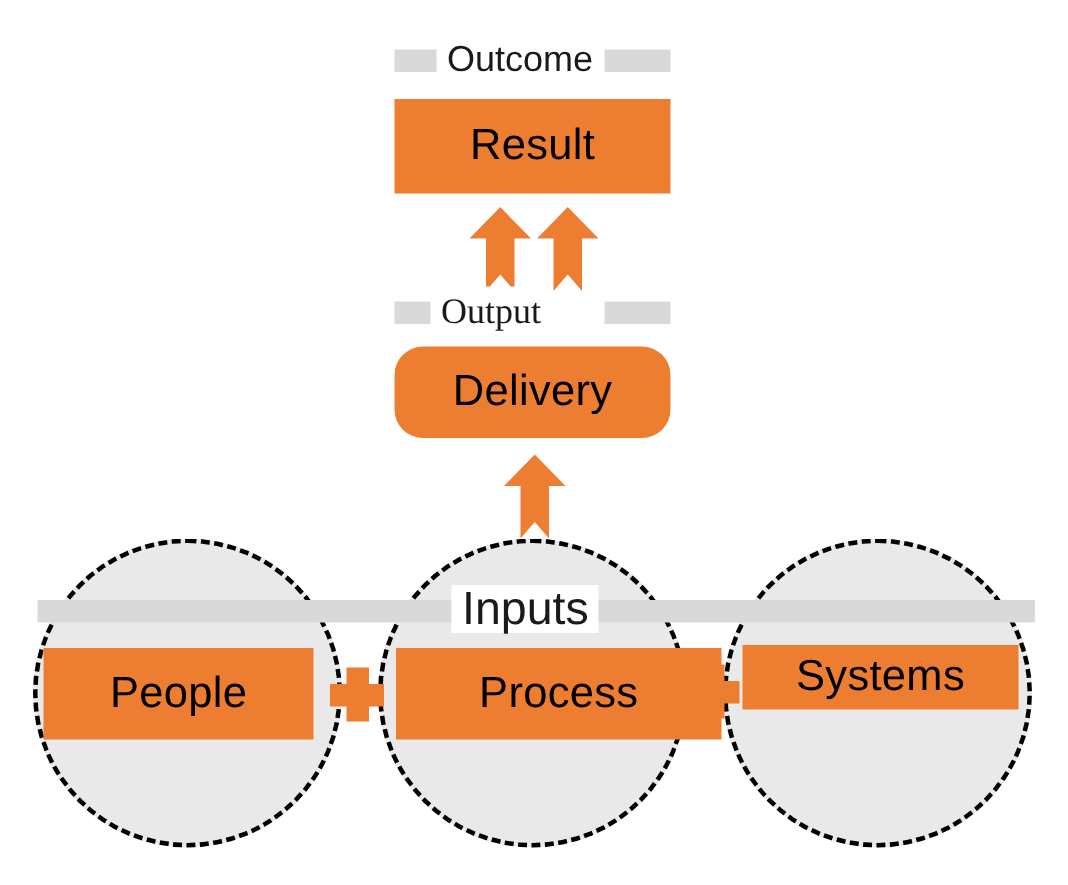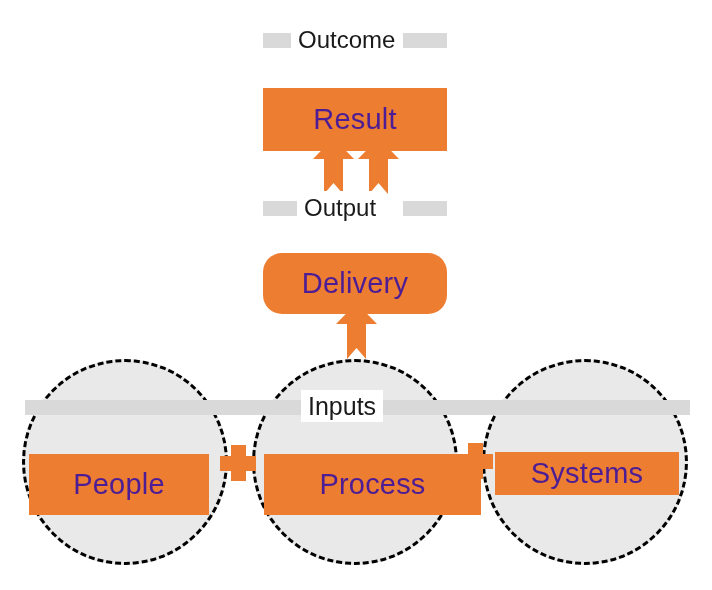--- a/index.html
+++ b/index.html
@@ -57,35 +57,34 @@
     position: absolute;
     background: #ffffff;
     color: #1a1a1a;
     font-size: 24px;
     line-height: 34px;
     text-align: center;
     white-space: nowrap;
     padding: 0 7px;
   }
   #label-outcome { left: 291px; top: 23px;  }
-  #label-output  { left: 297px; top: 191px; }
-  #label-inputs  { left: 301px; top: 390px; font-size: 25px; line-height: 32px; }
+  #label-output  { left: 287px; top: 191px; font-family: Liberation Serif, serif; }
+  #label-inputs  { left: 301px; top: 390px; font-size: 31px; line-height: 32px; }
 
   
   .obox {
     position: absolute;
     background: #ED7D31;
-    color: #4c1d95;
+    color: #000000;
     display: flex;
     align-items: center;
     justify-content: center;
     font-size: 29px;
     letter-spacing: 0.2px;
     white-space: nowrap;
-    margin-top: 22px;
   }
   #box-result   { left: 263px; top: 66px;  width: 184px; height: 63px; }
   #box-delivery { left: 263px; top: 231px; width: 184px; height: 61px; border-radius: 19px; }
   #box-people   { left: 29px;  top: 432px; width: 180px; height: 61px; }
   #box-process  { left: 264px; top: 432px; width: 217px; height: 61px; }
   #box-systems  { left: 495px; top: 430px; width: 184px; height: 43px; }
 
   
   .plus {
     position: absolute;

